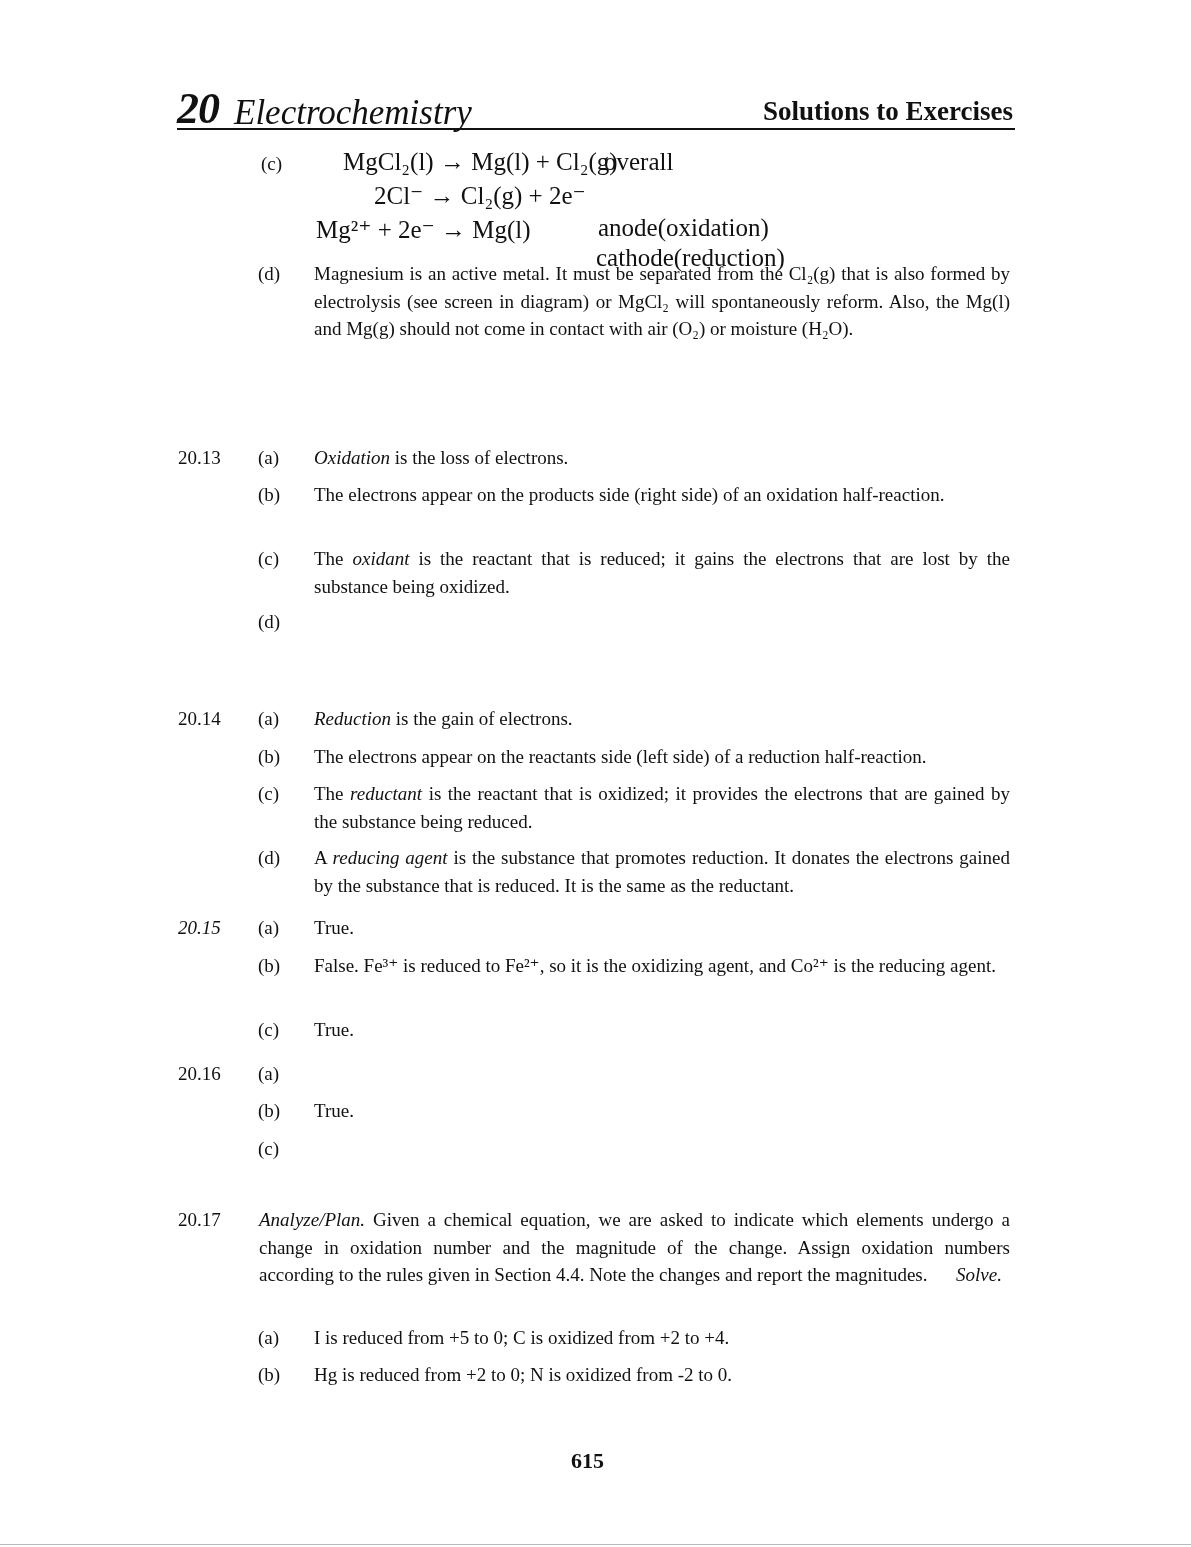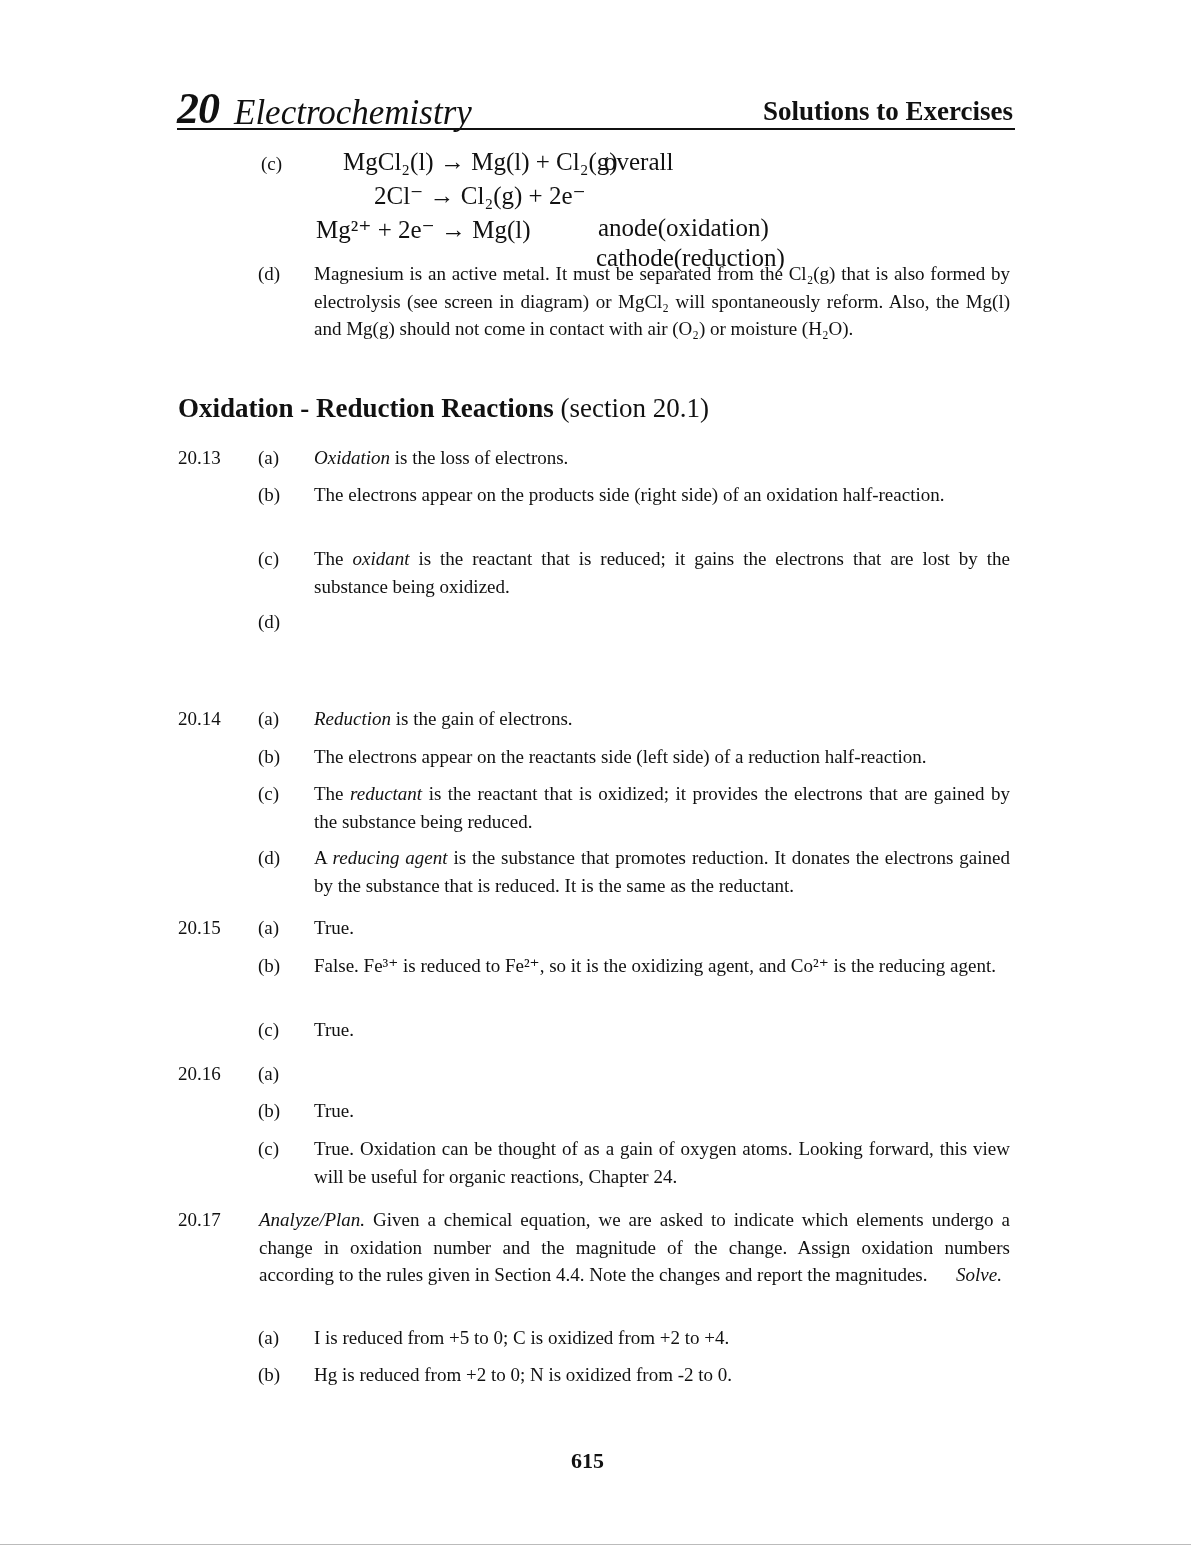--- a/index.html
+++ b/index.html
@@ -44,24 +44,20 @@
   <span class="eq" style="left:343px; top:148px;">MgCl₂(l) → Mg(l) + Cl₂(g)</span>
   <span class="eq" style="left:604px; top:148px;">overall</span>
   <span class="eq" style="left:374px; top:182px;">2Cl⁻ → Cl₂(g) + 2e⁻</span>
   <span class="eq" style="left:598px; top:182px;margin-top:32px;">anode(oxidation)</span>
   <span class="eq" style="left:316px; top:216px;">Mg²⁺ + 2e⁻ → Mg(l)</span>
   <span class="eq" style="left:596px; top:216px;margin-top:28px;">cathode(reduction)</span>
 
   <span class="lbl" style="left:258px; top:260px;">(d)</span>
   <div class="para" style="left:314px; top:260px; width:696px;">Magnesium is an active metal. It must be separated from the Cl₂(g) that is also formed by electrolysis (see screen in diagram) or MgCl₂ will spontaneously reform. Also, the Mg(l) and Mg(g) should not come in contact with air (O₂) or moisture (H₂O).</div>
 
-  <div class="section-heading">
-    <span class="b">Oxidation - Reduction Reactions</span>
-    <span>(section 20.1)</span>
-  </div>
 
   <span class="num" style="left:178px; top:444px;">20.13</span>
   <span class="lbl" style="left:258px; top:444px;">(a)</span>
   <div class="para" style="left:314px; top:444px; width:696px;"><i>Oxidation</i><span> is the loss of electrons.</span></div>
 
   <span class="lbl" style="left:258px; top:481px;">(b)</span>
   <div class="para" style="left:314px; top:481px; width:696px;">The electrons appear on the products side (right side) of an oxidation half-reaction.</div>
 
   <span class="lbl" style="left:258px; top:545px;">(c)</span>
   <div class="para" style="left:314px; top:545px; width:696px;"><span>The </span><i>oxidant</i><span> is the reactant that is reduced; it gains the electrons that are lost by the substance being oxidized.</span></div>
@@ -74,38 +70,37 @@
 
   <span class="lbl" style="left:258px; top:743px;">(b)</span>
   <div class="para" style="left:314px; top:743px; width:696px;">The electrons appear on the reactants side (left side) of a reduction half-reaction.</div>
 
   <span class="lbl" style="left:258px; top:780px;">(c)</span>
   <div class="para" style="left:314px; top:780px; width:696px;"><span>The </span><i>reductant</i><span> is the reactant that is oxidized; it provides the electrons that are gained by the substance being reduced.</span></div>
 
   <span class="lbl" style="left:258px; top:844px;">(d)</span>
   <div class="para" style="left:314px; top:844px; width:696px;"><span>A </span><i>reducing agent</i><span> is the substance that promotes reduction. It donates the electrons gained by the substance that is reduced. It is the same as the reductant.</span></div>
 
-  <span class="num" style="left:178px; top:914px;">20.15</span>
+  <span class="num" style="left:178px; top:914px;font-style:italic;">20.15</span>
   <span class="lbl" style="left:258px; top:914px;">(a)</span>
   <div class="para" style="left:314px; top:914px; width:696px;">True.</div>
 
   <span class="lbl" style="left:258px; top:952px;">(b)</span>
   <div class="para" style="left:314px; top:952px; width:696px;">False. Fe³⁺ is reduced to Fe²⁺, so it is the oxidizing agent, and Co²⁺ is the reducing agent.</div>
 
   <span class="lbl" style="left:258px; top:1016px;">(c)</span>
   <div class="para" style="left:314px; top:1016px; width:696px;">True.</div>
 
   <span class="num" style="left:178px; top:1060px;">20.16</span>
   <span class="lbl" style="left:258px; top:1060px;">(a)</span>
 
   <span class="lbl" style="left:258px; top:1097px;">(b)</span>
   <div class="para" style="left:314px; top:1097px; width:696px;">True.</div>
 
   <span class="lbl" style="left:258px; top:1135px;">(c)</span>
-  <div class="para" style="left:314px; top:1135px; width:696px;">True. Oxidation can be thought of as a gain of oxygen atoms. Looking forward, this view will be useful for organic reactions, Chapter 24.</div>
 
   <span class="num" style="left:178px; top:1206px;">20.17</span>
   <div class="para" style="left:259px; top:1206px; width:751px;"><i>Analyze/Plan.</i><span> Given a chemical equation, we are asked to indicate which elements undergo a change in oxidation number and the magnitude of the change. Assign oxidation numbers according to the rules given in Section 4.4. Note the changes and report the magnitudes.</span>&nbsp;&nbsp;&nbsp;&nbsp;&nbsp;&nbsp;<i>Solve.</i></div>
 
   <span class="lbl" style="left:258px; top:1324px;">(a)</span>
   <div class="para" style="left:314px; top:1324px; width:696px;">I is reduced from +5 to 0; C is oxidized from +2 to +4.</div>
 
   <span class="lbl" style="left:258px; top:1361px;">(b)</span>
   <div class="para" style="left:314px; top:1361px; width:696px;">Hg is reduced from +2 to 0; N is oxidized from -2 to 0.</div>
 

